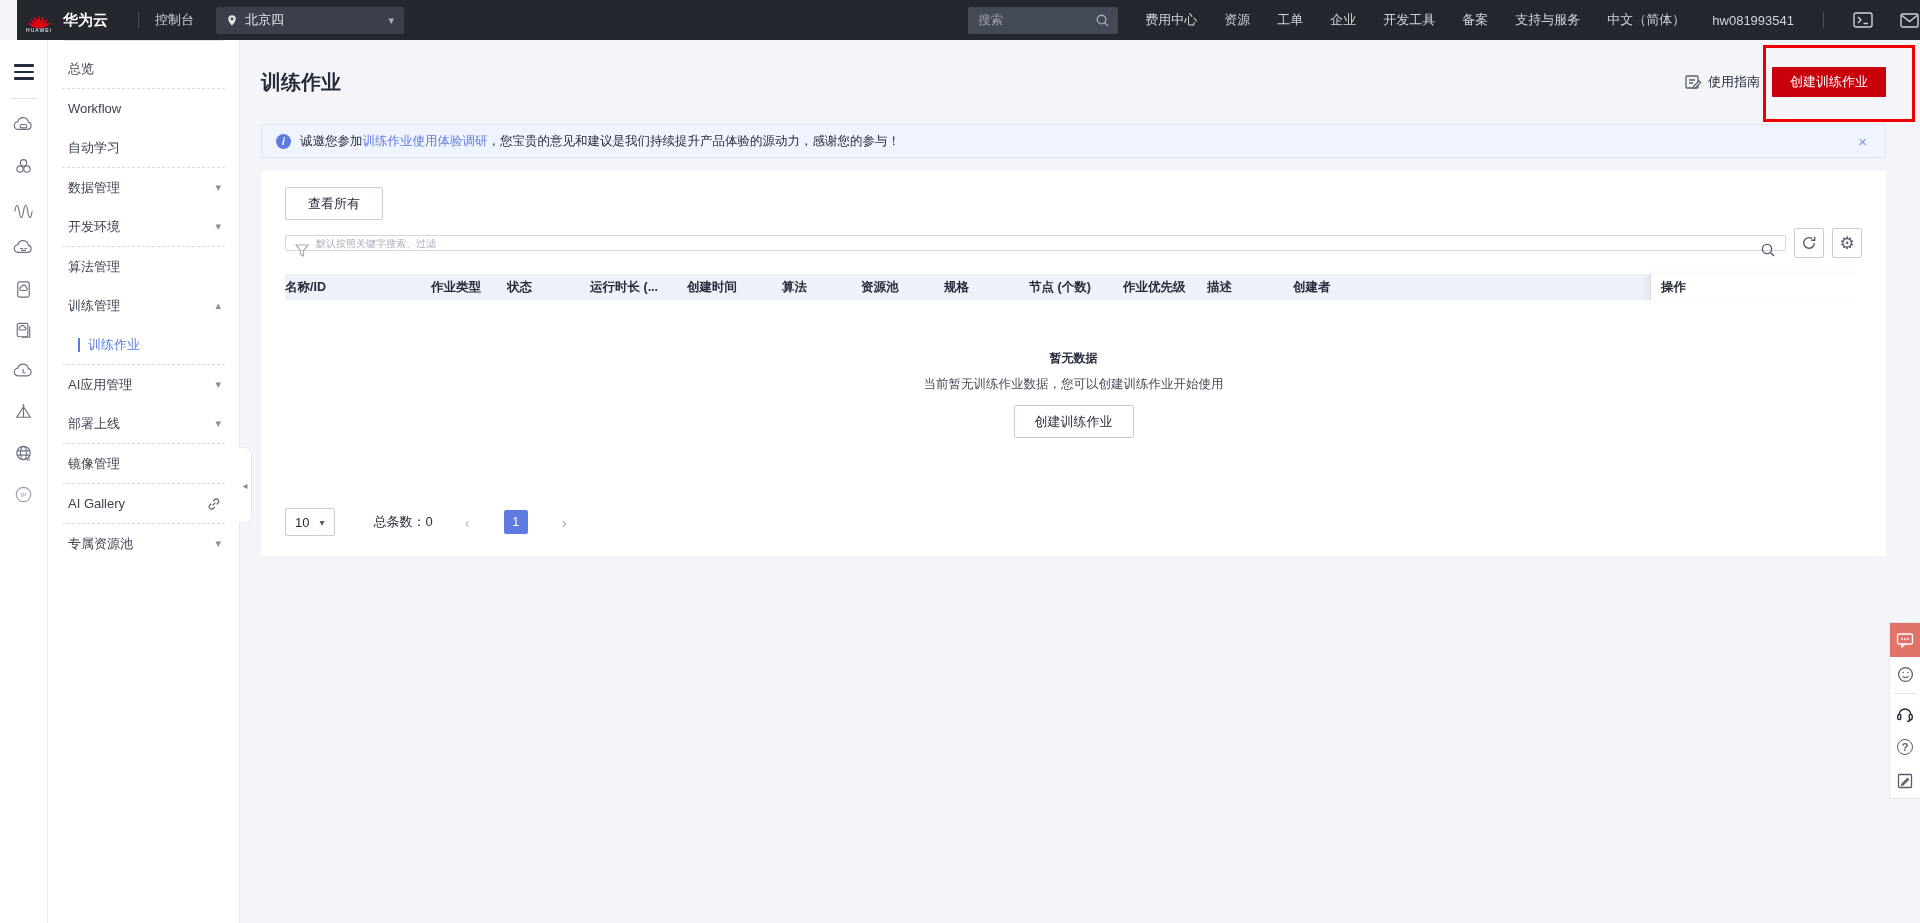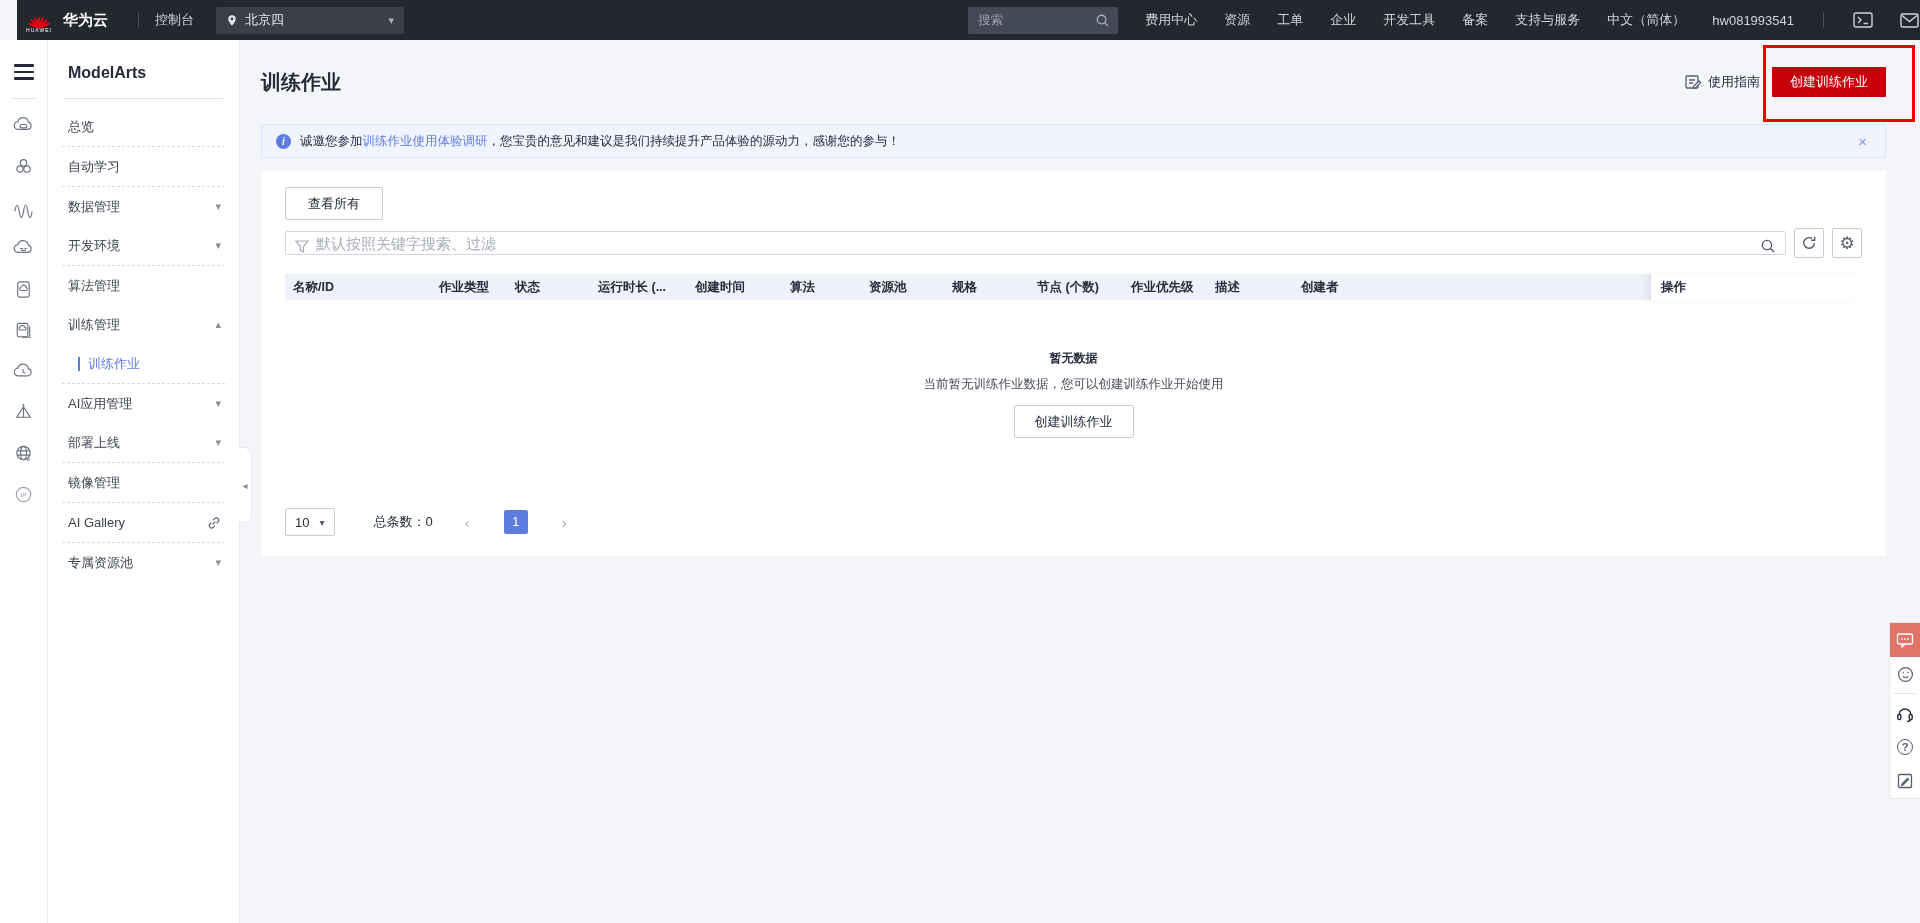--- a/index.html
+++ b/index.html
@@ -60,29 +60,29 @@
   .banner{margin:0 34px 0 21px;height:34px;background:var(--banner-bg);border:1px solid #dbe5fd;border-radius:2px;display:flex;align-items:center;padding:0 14px;}
   .info-ic{width:15px;height:15px;border-radius:50%;background:var(--accent);color:#fff;font-size:10px;font-weight:bold;font-style:italic;display:flex;align-items:center;justify-content:center;margin-right:9px;flex:none;}
   .banner .txt{font-size:12.5px;color:var(--text-dark);font-family:Liberation Mono, monospace;}
   .banner a{color:var(--accent);text-decoration:none;cursor:pointer;}
   .banner .close{margin-left:auto;color:#8095e8;font-size:15px;cursor:pointer;padding:0 4px;}
 
   .card{margin:13px 34px 0 21px;background:#fff;padding:16px 24px 20px;display:flex;flex-direction:column;}
   .view-all{align-self:flex-start;height:33px;padding:0 22px;background:#fff;border:1px solid #c8ccd6;border-radius:2px;font-size:13px;color:var(--text-dark);cursor:pointer;font-family:inherit;}
   .search-row{display:flex;align-items:center;margin-top:8px;gap:8px;}
   .filter-wrap{position:relative;flex:1;}
-  .filter-wrap input{width:100%;height:24px;border:1px solid #d3d6de;border-radius:2px;padding:0 34px 0 30px;font-size:15px;color:var(--text-dark);outline:none;font-family:inherit;}
+  .filter-wrap input{width:100%;height:16px;border:1px solid #d3d6de;border-radius:2px;padding:0 34px 0 30px;font-size:10px;color:var(--text-dark);outline:none;font-family:inherit;}
   .filter-wrap input::placeholder{color:#a8adb8;}
   .filter-funnel{position:absolute;left:10px;top:9px;}
   .filter-mag{position:absolute;right:10px;top:7px;cursor:pointer;}
   .sq-btn{width:30px;height:30px;border:1px solid #c8ccd6;border-radius:2px;background:#fff;display:flex;align-items:center;justify-content:center;cursor:pointer;color:var(--text-mid);}
   .gear-glyph{font-size:17px;line-height:1;color:var(--text-mid);}
 
   .thead{display:flex;margin-top:16px;height:26px;background:var(--thead-bg);align-items:center;font-weight:bold;font-size:12.5px;color:var(--text-dark);}
-  .th{padding-left:8px;white-space:nowrap;overflow:hidden;}
+  .th{white-space:nowrap;overflow:hidden;}
   .th-op{width:212px;align-self:stretch;display:flex;align-items:center;background:#fff;border-left:1px solid #d8dbe2;box-shadow:-4px 0 5px rgba(37,43,58,.05);padding-left:10px;}
 
   .empty{display:flex;flex-direction:column;align-items:center;padding-top:50px;}
   .empty-title{font-size:12px;font-weight:bold;color:var(--text-dark);}
   .empty-desc{margin-top:9px;font-size:12.5px;color:#464c59;}
   .empty-btn{margin-top:12px;height:33px;padding:0 20px;background:#fff;border:1px solid #c8ccd6;border-radius:2px;font-size:13px;color:var(--text-dark);cursor:pointer;font-family:inherit;}
 
   .pager{display:flex;align-items:center;margin-top:70px;gap:26px;}
   .page-size{display:flex;align-items:center;gap:10px;border:1px solid #c8ccd6;border-radius:2px;height:28px;padding:0 9px;cursor:pointer;}
   .page-size .caret{font-size:10px;color:var(--text-mid);}
@@ -230,27 +230,29 @@
   </span>
   <span class="rail-item">
     <svg width="23" height="23" viewBox="0 0 24 24" fill="none" stroke="#9aa0ab" stroke-width="1.2">
         <circle cx="12" cy="12" r="7.5"></circle>
         <text x="12" y="14.5" text-anchor="middle" font-size="6.5" fill="#9aa0ab" stroke="none">IP</text>
       </svg>
   </span>
 </div>
 
 <div class="sidebar">
-  <div class="sb-title">ModelArts</div>
   <div class="sb-rule"></div>
 
   <div class="sb-item">
       <span class="lbl">总览</span>
     </div>
   <div class="sb-dash"></div>
+  <div class="sb-item">
+      <span class="lbl">Workflow</span>
+    </div>
   <div class="sb-item">
       <span class="lbl">自动学习</span>
     </div>
   <div class="sb-dash"></div>
   <div class="sb-item">
       <span class="lbl">数据管理</span>
       <span class="arr">▾</span>
     </div>
   <div class="sb-item">
       <span class="lbl">开发环境</span>

